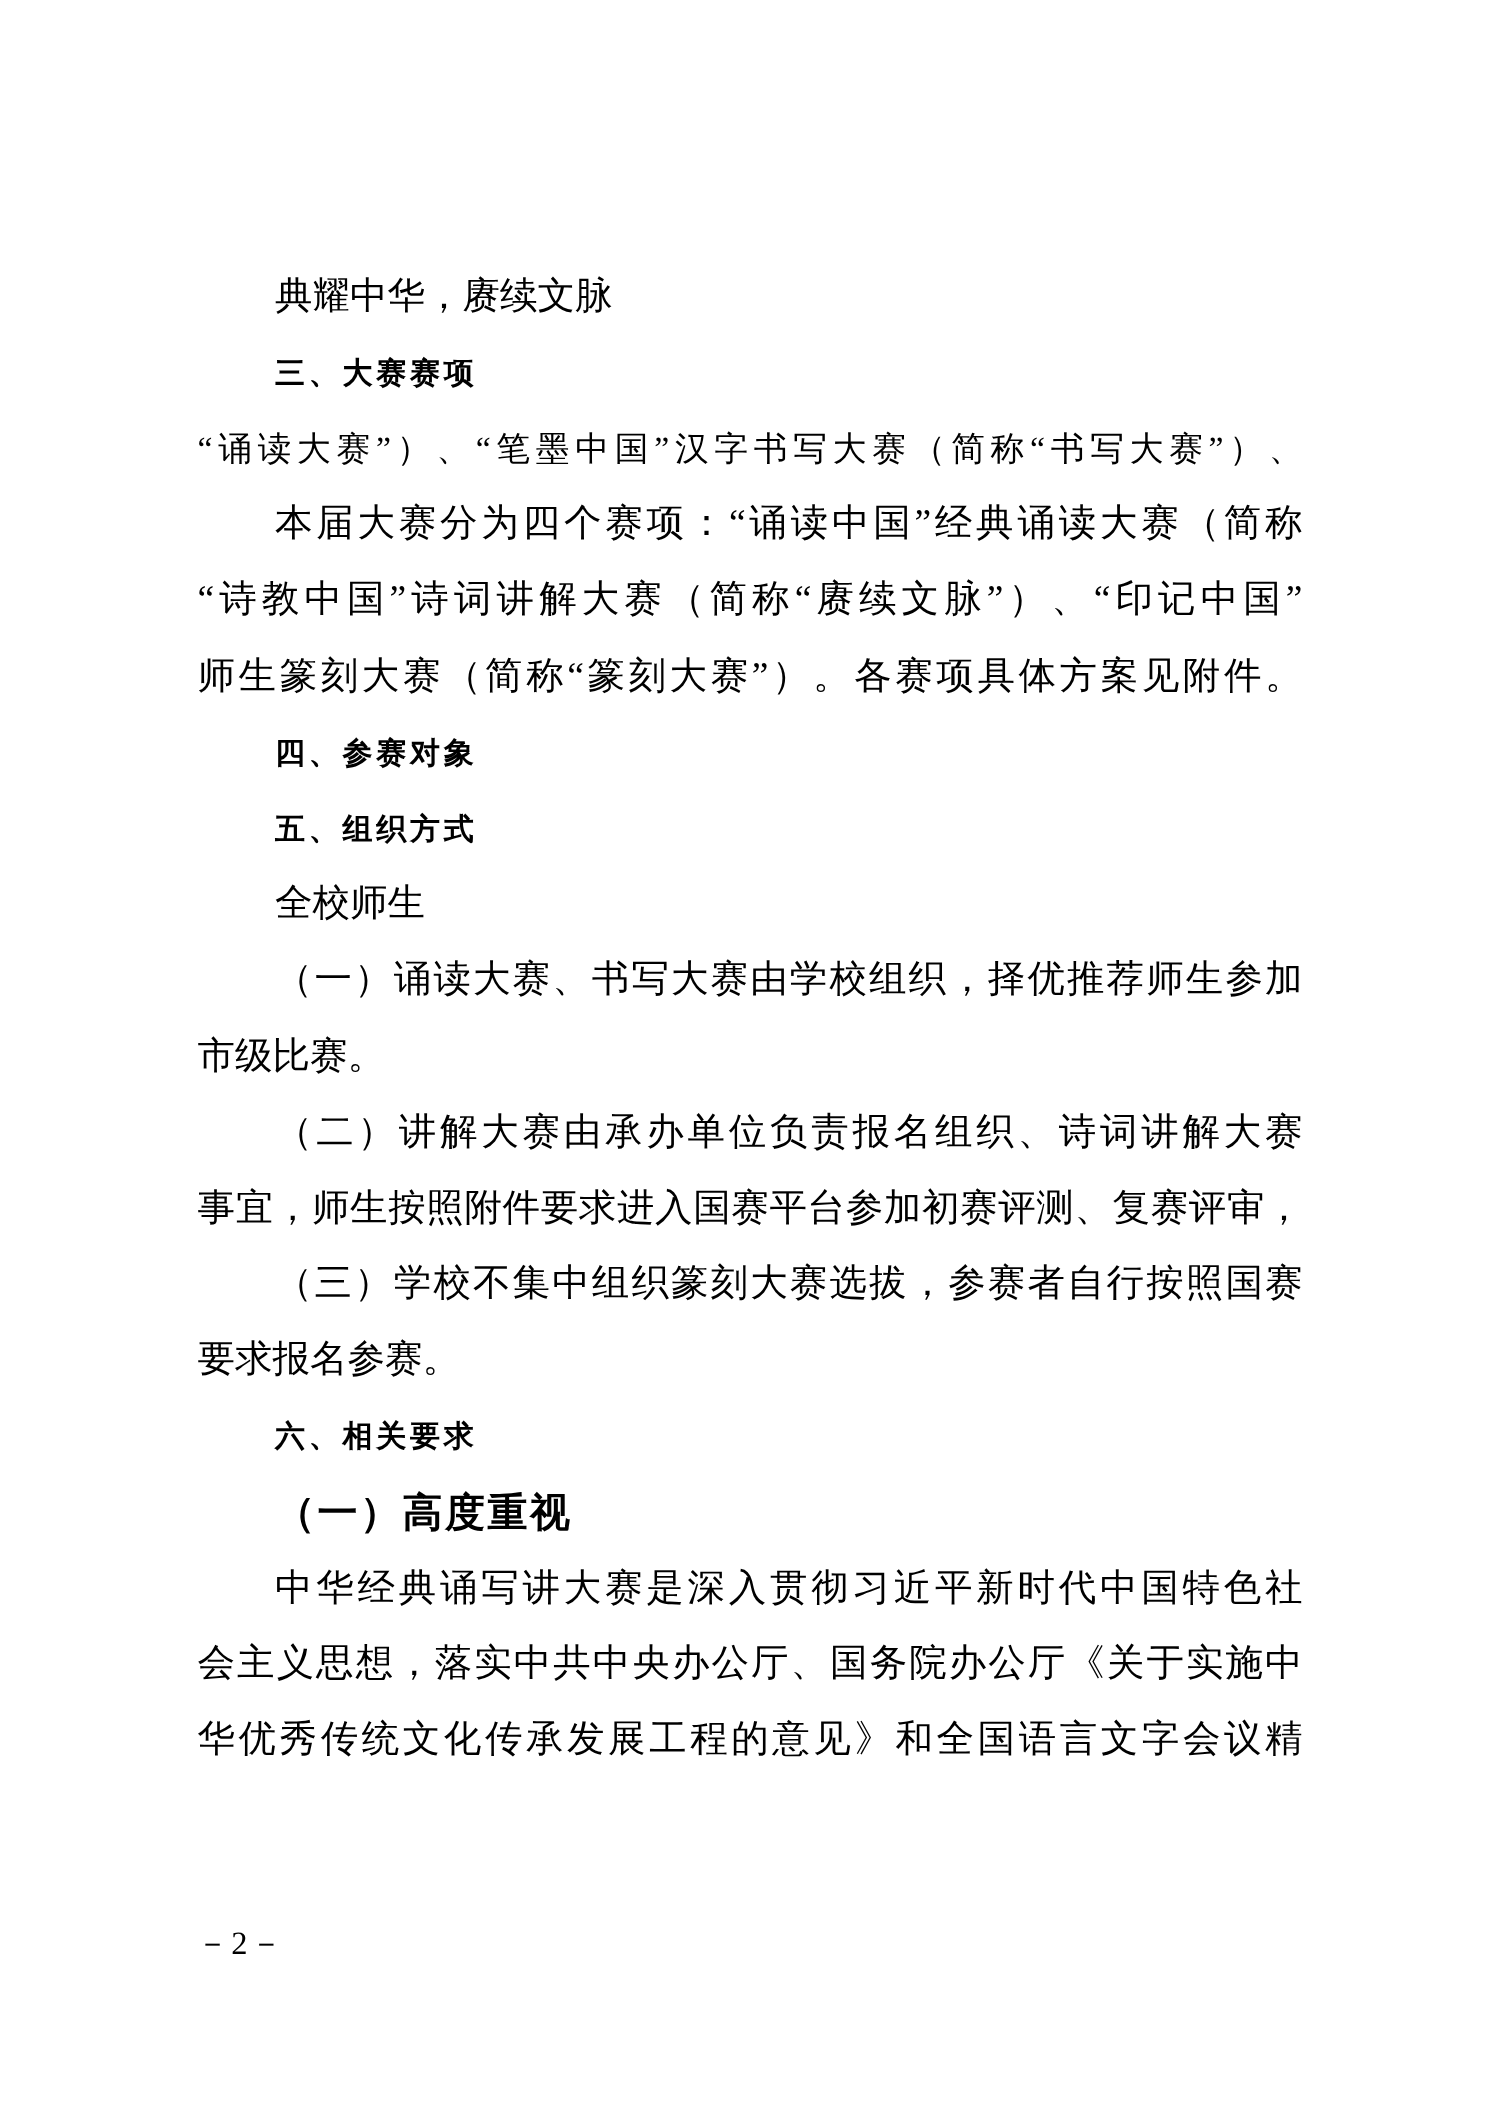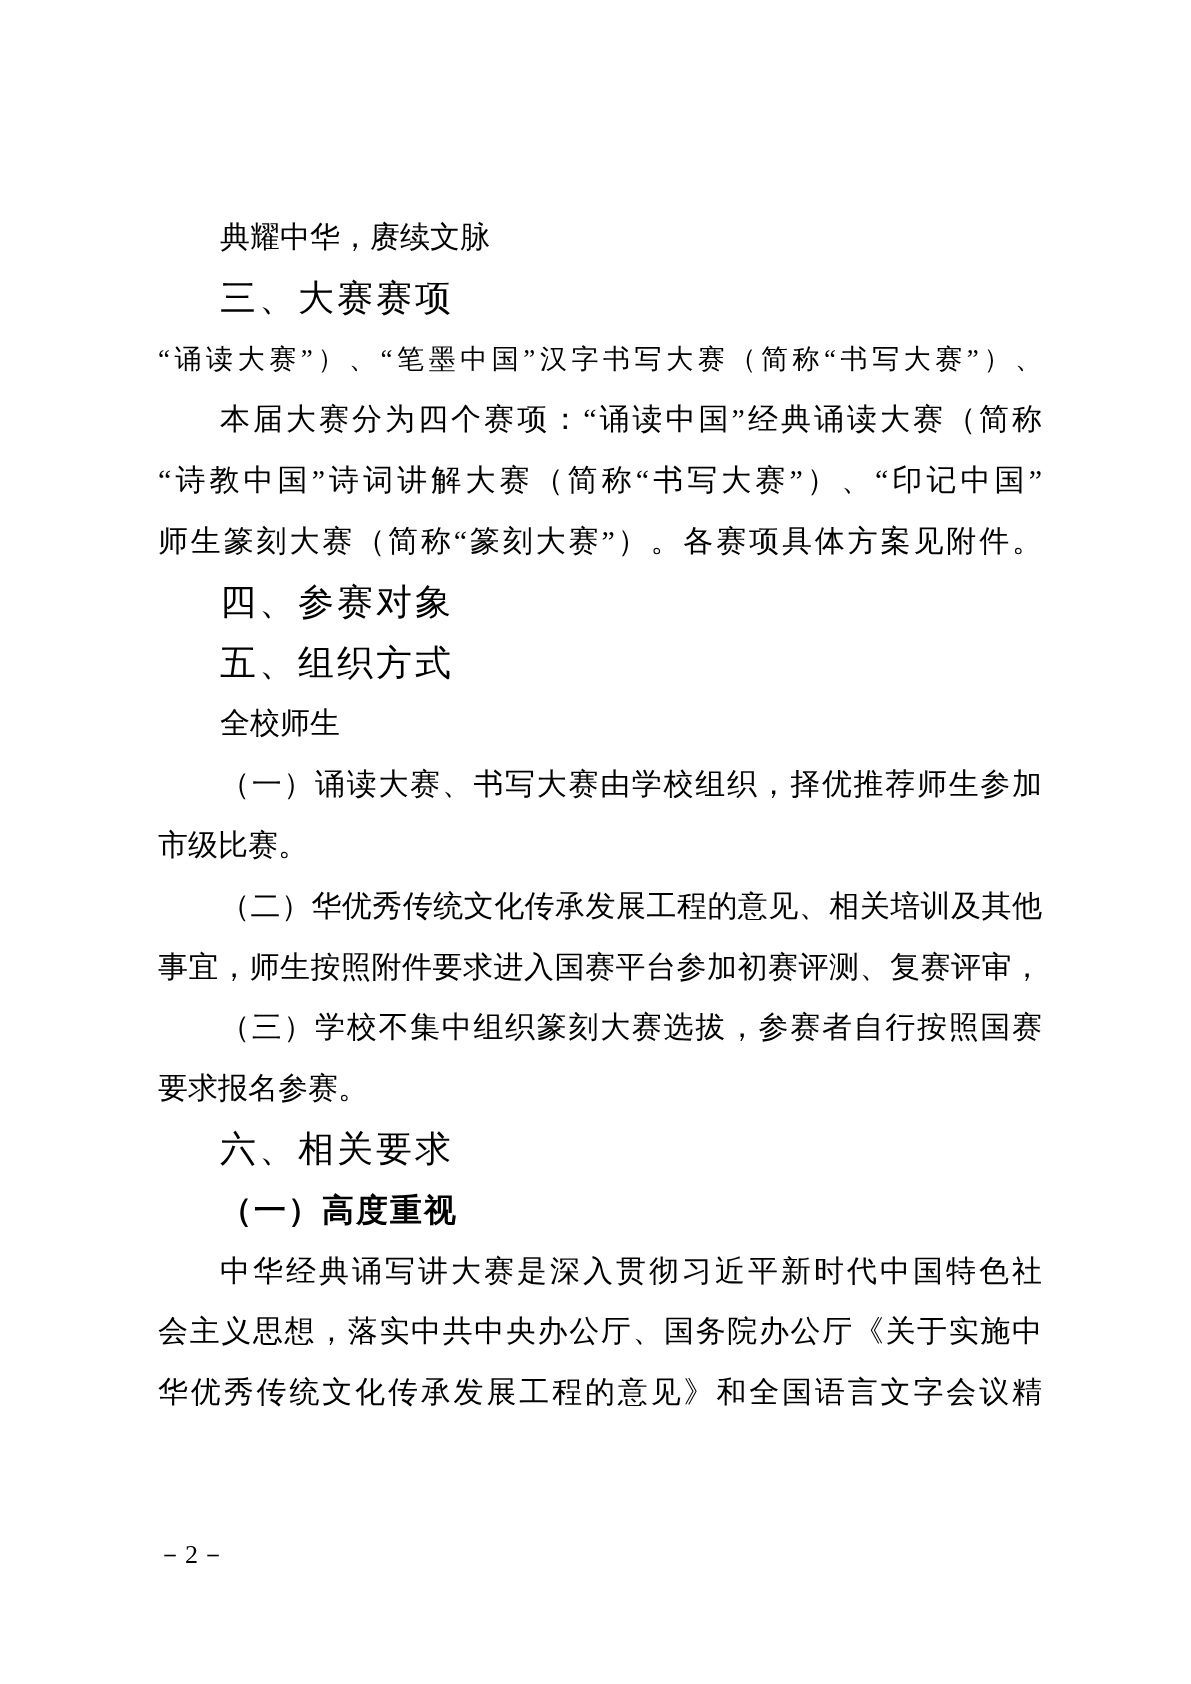--- a/index.html
+++ b/index.html
@@ -36,22 +36,22 @@
   .fill {
     text-align: justify;
     text-align-last: justify;
     text-justify: inter-character;
   }
   .tight {
     font-size: 27px;
   }
   .heading {
     font-family: "DejaVu Sans", "Liberation Sans", sans-serif;
-    font-weight: 400;
-    font-size: 36px;
+    font-weight: 700;
+    font-size: 24px;
     letter-spacing: 3px;
   }
   .subheading {
     font-family: "Liberation Serif", "DejaVu Serif", serif;
     font-weight: 700;
     font-size: 32px;
     letter-spacing: 2px;
   }
   .footer {
     position: absolute;
@@ -65,28 +65,28 @@
 </style>
 </head>
 <body>
 
 <div class="page">
   <div class="content">
     <div class="line indent">典耀中华，赓续文脉</div>
     <div class="line indent heading">三、大赛赛项</div>
     <div class="line fill tight">“诵读大赛”）、“笔墨中国”汉字书写大赛（简称“书写大赛”）、</div>
     <div class="line indent fill">本届大赛分为四个赛项：“诵读中国”经典诵读大赛（简称</div>
-    <div class="line fill">“诗教中国”诗词讲解大赛（简称“书写大赛”）、“印记中国”</div>
+    <div class="line fill">“诗教中国”诗词讲解大赛（简称“赓续文脉”）、“印记中国”</div>
     <div class="line fill">师生篆刻大赛（简称“篆刻大赛”）。各赛项具体方案见附件。</div>
     <div class="line indent heading">四、参赛对象</div>
     <div class="line indent heading">五、组织方式</div>
     <div class="line indent">全校师生</div>
     <div class="line indent fill">（一）诵读大赛、书写大赛由学校组织，择优推荐师生参加</div>
     <div class="line">市级比赛。</div>
-    <div class="line indent fill">（二）华优秀传统文化传承发展工程的意见、相关培训及其他</div>
+    <div class="line indent fill">（二）讲解大赛由承办单位负责报名组织、诗词讲解大赛</div>
     <div class="line fill">事宜，师生按照附件要求进入国赛平台参加初赛评测、复赛评审，</div>
     <div class="line indent fill">（三）学校不集中组织篆刻大赛选拔，参赛者自行按照国赛</div>
     <div class="line">要求报名参赛。</div>
     <div class="line indent heading">六、相关要求</div>
     <div class="line indent subheading">（一）高度重视</div>
     <div class="line indent fill">中华经典诵写讲大赛是深入贯彻习近平新时代中国特色社</div>
     <div class="line fill">会主义思想，落实中共中央办公厅、国务院办公厅《关于实施中</div>
     <div class="line fill">华优秀传统文化传承发展工程的意见》和全国语言文字会议精</div>
   </div>
   <div class="footer">－2－</div>

